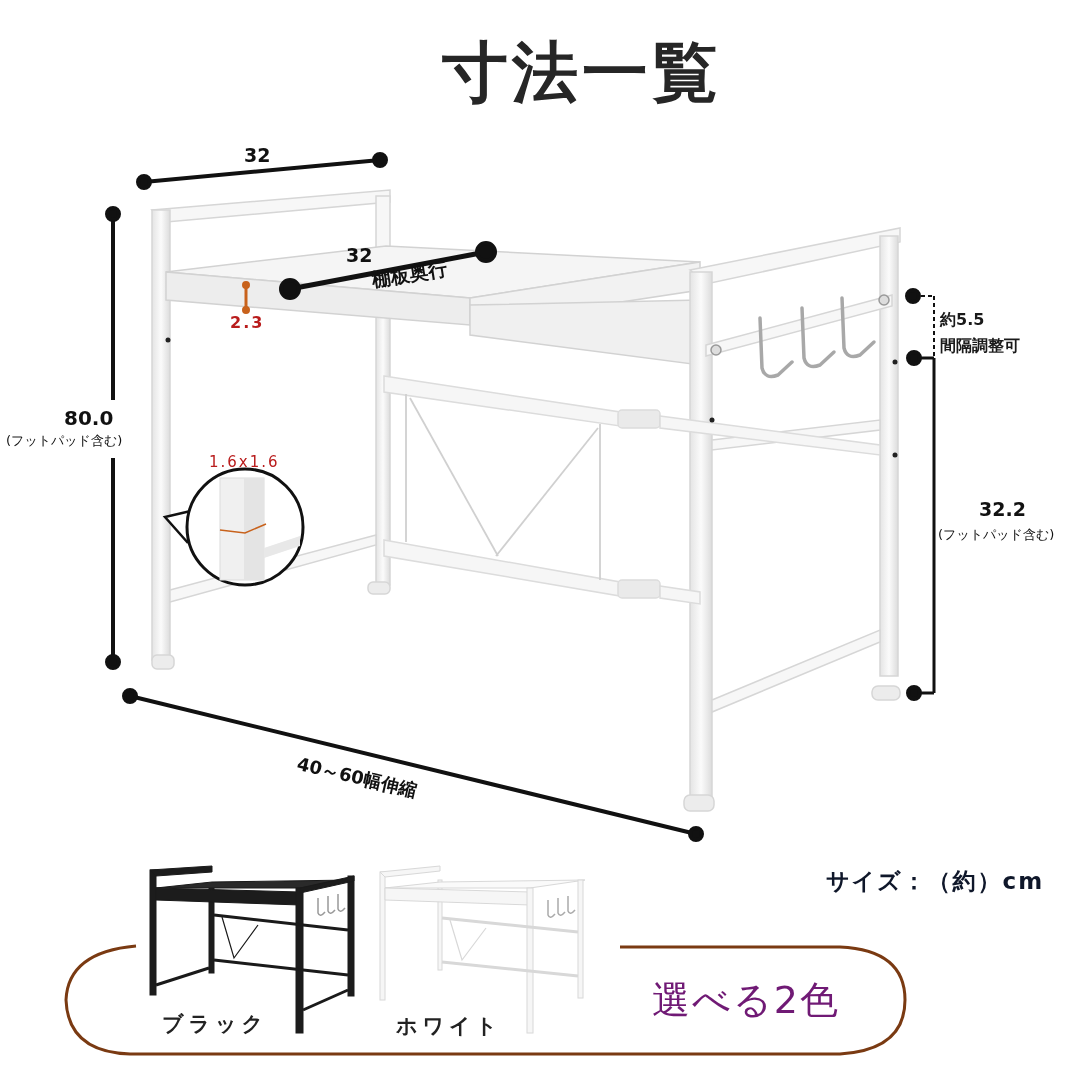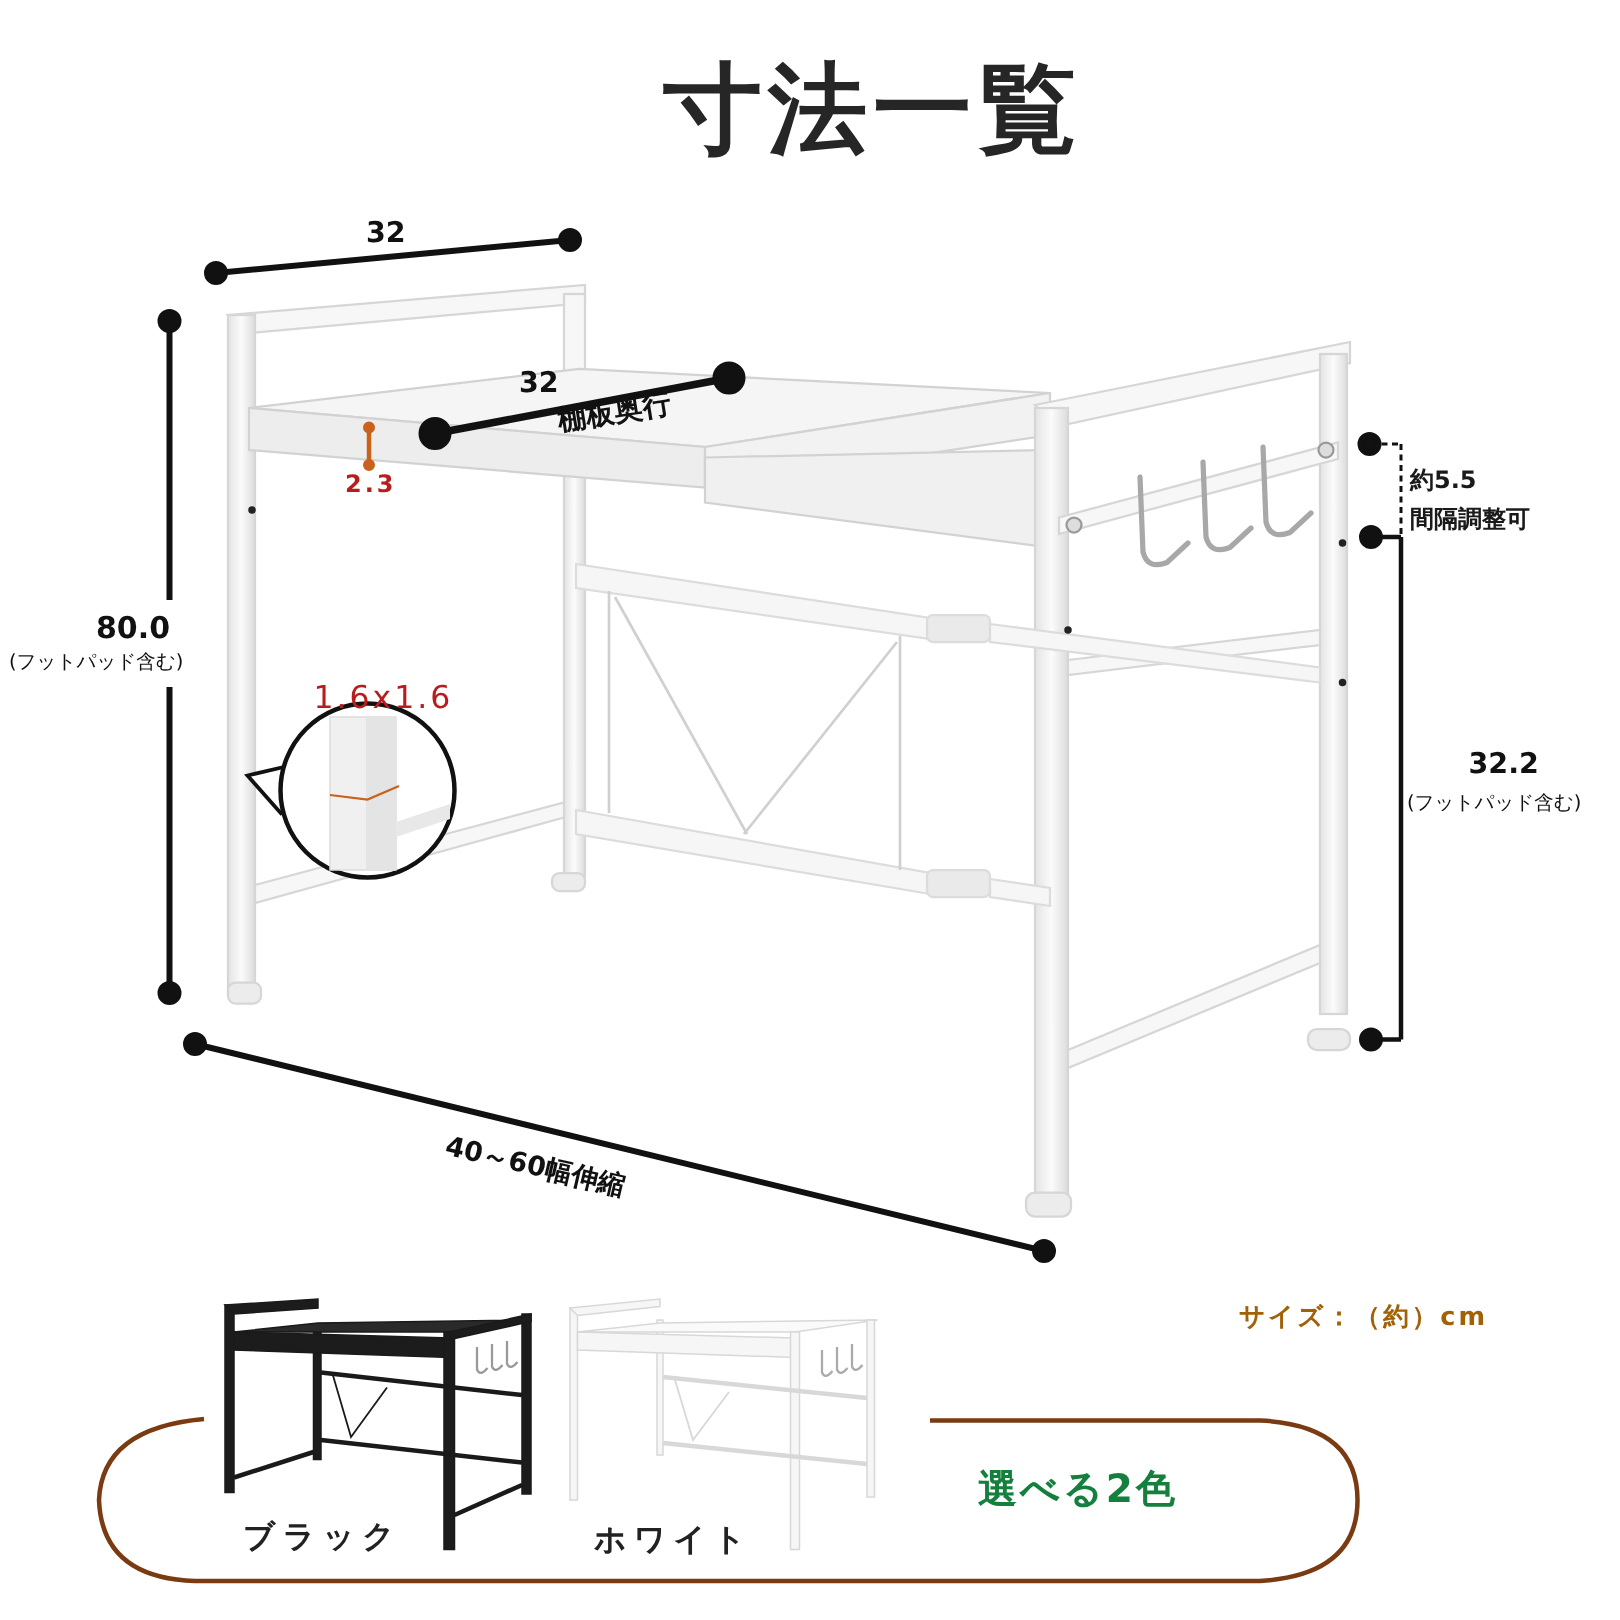--- a/index.html
+++ b/index.html
@@ -5,23 +5,23 @@
   html, body { margin:0; padding:0; background:#ffffff; }
   body { width:1080px; height:1080px; position:relative; overflow:hidden;
          font-family:"DejaVu Sans", sans-serif; color:#1a1a1a; }
   .abs { position:absolute; }
   .title { left:0; top:28px; width:1080px; text-align:center; font-size:66px;
            font-weight:bold; letter-spacing:4px; color:#262626;padding-left:42px; }
   .lbl { font-weight:bold; font-size:19px; color:#111; white-space:nowrap; }
   .sub { font-size:13px; color:#111; white-space:nowrap; }
   .orange { color:#b91c1c; }
   svg { position:absolute; left:0; top:0; }
-  .size-note { font-size:17px; font-weight:bold; letter-spacing:2px; color:#a16207; }
+  .size-note { font-size:23px; font-weight:bold; letter-spacing:2px; color:#0f172a; }
   .color-name { font-size:21px; font-weight:bold; letter-spacing:5px; color:#222; }
-  .choose { font-size:26px; font-weight:bold; color:#15803d; letter-spacing:2px; }
+  .choose { font-size:38px; font-weight:normal; color:#701a75; letter-spacing:2px; }
 </style>
 </head>
 <body>
 
 <div class="abs title">寸法一覧</div>
 
 <svg width="1080" height="1080" viewBox="0 0 1080 1080">
   <defs>
     <linearGradient id="post" x1="0" x2="1">
       <stop offset="0" stop-color="#e4e4e4"></stop>
@@ -187,21 +187,21 @@
 </svg>
 
 <div class="abs lbl" style="left:244px; top:144px;">32</div>
 <div class="abs lbl" style="left:346px; top:244px;">32</div>
 <div class="abs lbl" style="left:370px; top:268px; transform:rotate(-9deg); transform-origin:left top;">棚板奥行</div>
 <div class="abs orange" style="left:230px; top:313px; font-size:16px; font-weight:bold; letter-spacing:2px;">2.3</div>
 
 <div class="abs lbl" style="left:64px; top:406px; font-size:20px;">80.0</div>
 <div class="abs sub" style="left:6px; top:432px;">(フットパッド含む)</div>
 
-<div class="abs orange" style="left:209px; top:453px; font-size:21px; letter-spacing:2px;">1.6x1.6</div>
+<div class="abs orange" style="left:209px; top:453px; font-size:15px; letter-spacing:2px;">1.6x1.6</div>
 
 <div class="abs" style="left:940px; top:310px; font-size:16px; font-weight:bold;">約5.5</div>
 <div class="abs" style="left:940px; top:336px; font-size:16px; font-weight:bold;">間隔調整可</div>
 
 <div class="abs lbl" style="left:955px; top:498px; font-size:19px;margin-left:24px;">32.2</div>
 <div class="abs sub" style="left:938px; top:526px;">(フットパッド含む)</div>
 
 <div class="abs lbl" style="left:300px; top:752px; transform:rotate(13deg); transform-origin:left top; font-size:18px;">40～60幅伸縮</div>
 
 <div class="abs size-note" style="left:826px; top:866px;">サイズ：（約）cm</div>

